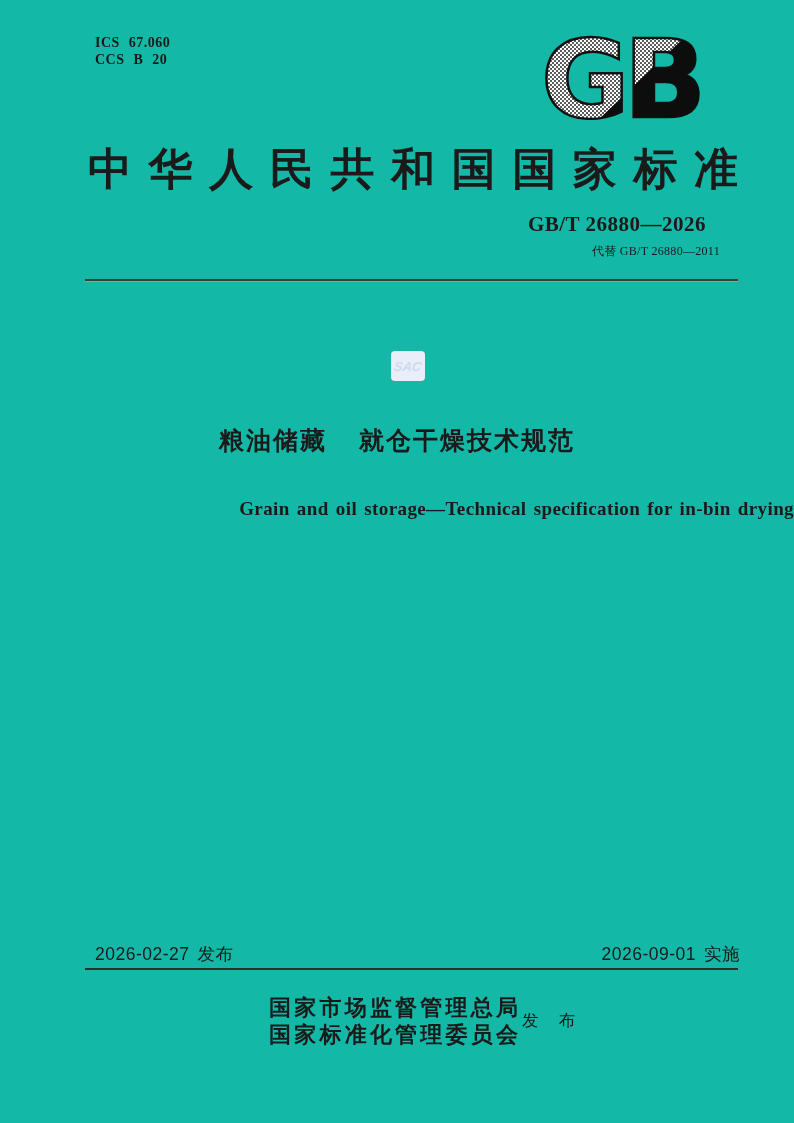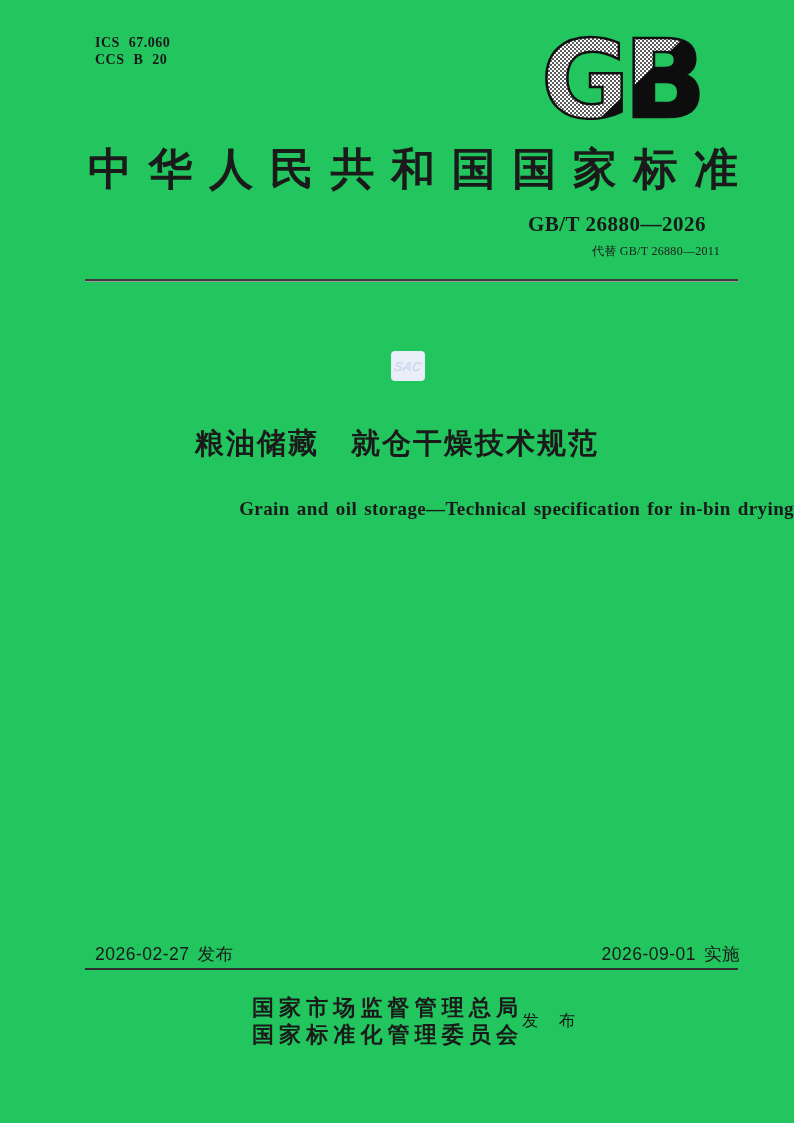--- a/index.html
+++ b/index.html
@@ -3,21 +3,21 @@
 <meta charset="utf-8">
 <style>
   * { margin:0; padding:0; box-sizing:border-box; }
   html,body { background:#ffffff; }
   body {
     width:794px; height:1123px;
     font-family:"Liberation Serif","DejaVu Serif",serif;
     position:relative; overflow:hidden;
     color:#1a1a1a;
   }
-  .page { position:absolute; inset:0; background:#22c55e; }
+  .page { position:absolute; inset:0; background:#14b8a6; }
 
   .ics-block {
     position:absolute; left:95px; top:34px;
     font-weight:bold; font-size:14px; line-height:17px;
     letter-spacing:0.5px; word-spacing:5px;
   }
 
   .gb-logo { position:absolute; left:540px; top:34px; width:182px; height:86px; }
 
   .heading {
@@ -46,21 +46,21 @@
     display:flex; align-items:center; justify-content:center;
   }
   .watermark span {
     font-family:"Liberation Sans","DejaVu Sans",sans-serif;
     font-style:italic; font-weight:bold; font-size:13px;
     color:#cdd9ef; transform:skewX(-10deg);
   }
 
   .title-cn {
     position:absolute; left:0; top:424px; width:794px;
-    text-align:center; font-size:29px; font-weight:bold;
+    text-align:center; font-size:25px; font-weight:bold;
     font-family:"Liberation Sans","DejaVu Sans",sans-serif;
     letter-spacing:2px; white-space:nowrap;
   }
   .title-cn .part2 { margin-left:32px; }
 
   .title-en {
     position:absolute; left:0; top:498px; width:794px;
     text-align:right; font-size:19px; font-weight:bold;
     letter-spacing:0.4px; word-spacing:2px;
   }
@@ -79,21 +79,21 @@
   }
 
   .publishers {
     position:absolute; left:252px; top:994px;
     display:flex; align-items:center;
   }
   .pub-lines {
     width:266px; font-size:22px; font-weight:bold; line-height:27px;
     white-space:nowrap;
   }
-  .pub-lines > div { text-align:justify; text-align-last:justify; }
+  .pub-lines > div { text-align:justify; text-align-last:justify;margin-left:17px; }
   .fabu {
     margin-left:4px; font-size:16.5px; letter-spacing:8px;
     white-space:nowrap;
   }
 </style>
 </head>
 <body>
 
 <div class="page">
 

